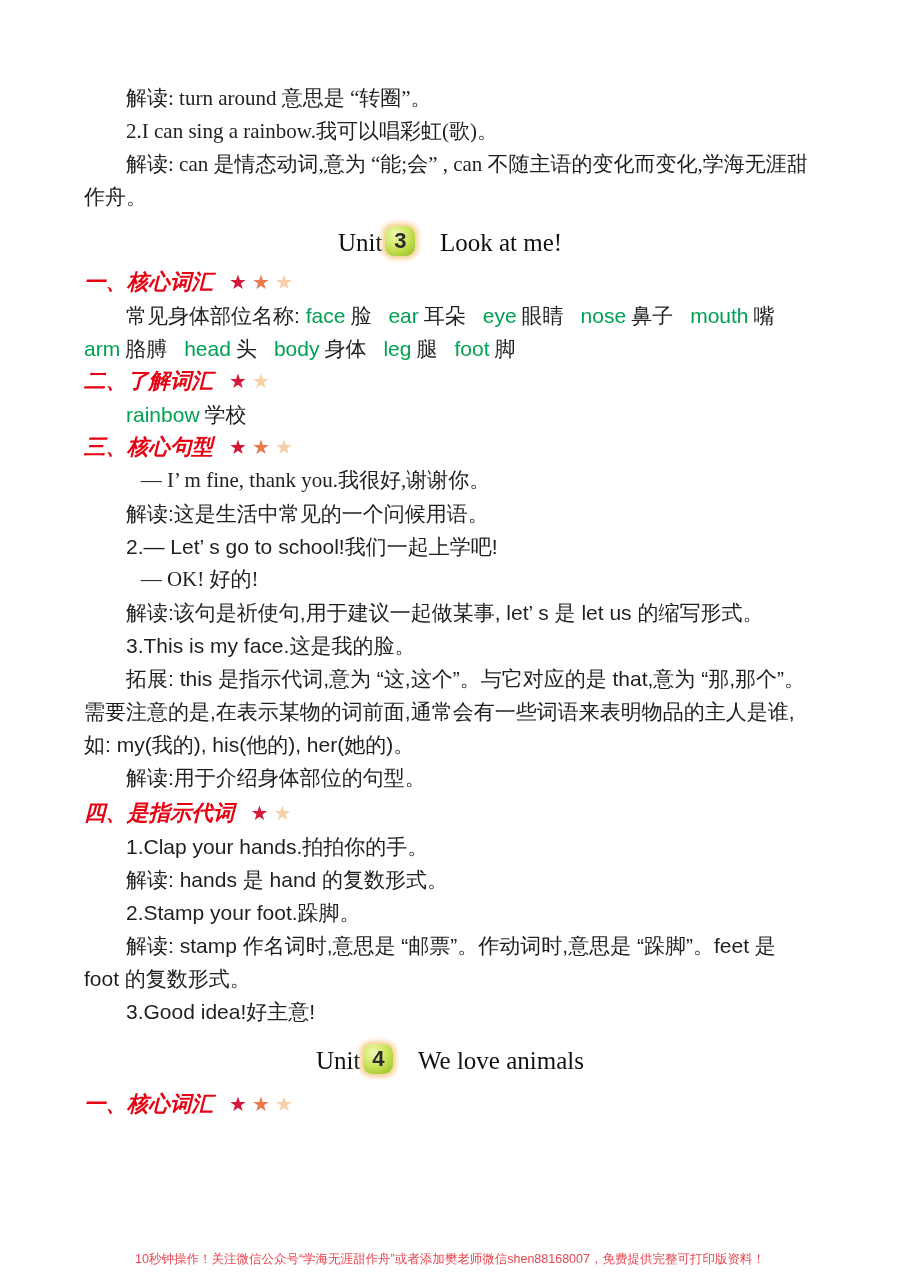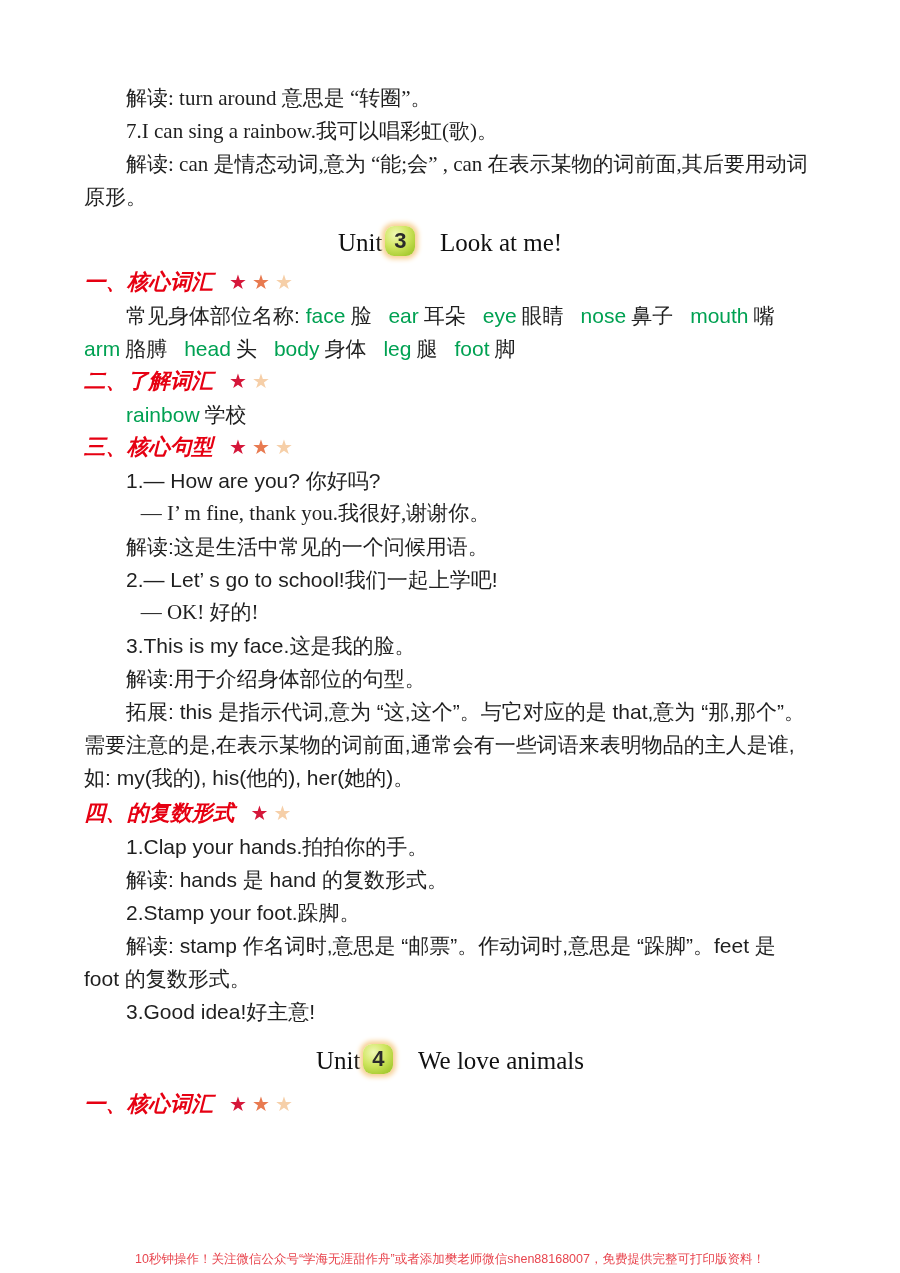--- a/index.html
+++ b/index.html
@@ -32,45 +32,45 @@
     position:absolute;left:0;bottom:6px;width:900px;text-align:center;
     color:#e8454e;font-size:12.5px;line-height:16px;
   }
 </style>
 </head>
 <body>
 
 <div class="page">
 
   <p class="serif">解读: turn around 意思是 “转圈”。</p>
-  <p class="serif">7.I can sing a rainbow.我可以唱彩虹(歌)。</p>
-  <p class="serif">解读: can 是情态动词,意为 “能;会” , can 在表示某物的词前面,其后要用动词原形。</p>
+  <p class="serif">2.I can sing a rainbow.我可以唱彩虹(歌)。</p>
+  <p class="serif">解读: can 是情态动词,意为 “能;会” , can 不随主语的变化而变化,学海无涯甜作舟。</p>
 
   <p class="unit-heading"><span>Unit</span><span class="badge">3</span>&nbsp;&nbsp;<span>Look at me!</span></p>
 
   <p class="sec-head"><span>一、核心词汇</span><span class="stars"><span class="s1">★</span><span class="s2">★</span><span class="s3">★</span></span></p>
 
   <p><span>常见身体部位名称: </span><span class="pair"><span class="green">face</span><span>脸</span></span><span class="pair"><span class="green">ear</span><span>耳朵</span></span><span class="pair"><span class="green">eye</span><span>眼睛</span></span><span class="pair"><span class="green">nose</span><span>鼻子</span></span><span class="pair"><span class="green">mouth</span><span>嘴</span></span><span class="pair"><span class="green">arm</span><span>胳膊</span></span><span class="pair"><span class="green">head</span><span>头</span></span><span class="pair"><span class="green">body</span><span>身体</span></span><span class="pair"><span class="green">leg</span><span>腿</span></span><span class="pair"><span class="green">foot</span><span>脚</span></span></p>
 
   <p class="sec-head"><span>二、了解词汇</span><span class="stars"><span class="s1">★</span><span class="s3">★</span></span></p>
 
   <p><span class="pair"><span class="green">rainbow</span><span>学校</span></span></p>
 
   <p class="sec-head"><span>三、核心句型</span><span class="stars"><span class="s1">★</span><span class="s2">★</span><span class="s3">★</span></span></p>
 
-  <p>1.— How are you?  你好吗?</p>
   <p class="reply">— I’ m fine, thank you.我很好,谢谢你。</p>
   <p>解读:这是生活中常见的一个问候用语。</p>
   <p>2.— Let’ s go to school!我们一起上学吧!</p>
   <p class="reply">— OK!  好的!</p>
+  <p>解读:该句是祈使句,用于建议一起做某事, let’ s 是 let us 的缩写形式。</p>
   <p>3.This is my face.这是我的脸。</p>
+  <p>拓展: this 是指示代词,意为 “这,这个”。与它对应的是 that,意为 “那,那个”。需要注意的是,在表示某物的词前面,通常会有一些词语来表明物品的主人是谁,如: my(我的), his(他的), her(她的)。</p>
   <p>解读:用于介绍身体部位的句型。</p>
-  <p>拓展: this 是指示代词,意为 “这,这个”。与它对应的是 that,意为 “那,那个”。需要注意的是,在表示某物的词前面,通常会有一些词语来表明物品的主人是谁,如: my(我的), his(他的), her(她的)。</p>
 
-  <p class="sec-head" style="margin-top:3px;"><span>四、的复数形式</span><span class="stars"><span class="s1">★</span><span class="s3">★</span></span></p>
+  <p class="sec-head" style="margin-top:3px;"><span>四、是指示代词</span><span class="stars"><span class="s1">★</span><span class="s3">★</span></span></p>
 
   <p>1.Clap your hands.拍拍你的手。</p>
   <p>解读: hands 是 hand 的复数形式。</p>
   <p>2.Stamp your foot.跺脚。</p>
   <p>解读: stamp 作名词时,意思是 “邮票”。作动词时,意思是 “跺脚”。feet 是 foot 的复数形式。</p>
   <p>3.Good idea!好主意!</p>
 
   <p class="unit-heading" style="margin-top:12px;"><span>Unit</span><span class="badge">4</span>&nbsp;&nbsp;<span>We love animals</span></p>
 
   <p class="sec-head" style="margin-top:6px;"><span>一、核心词汇</span><span class="stars"><span class="s1">★</span><span class="s2">★</span><span class="s3">★</span></span></p>

